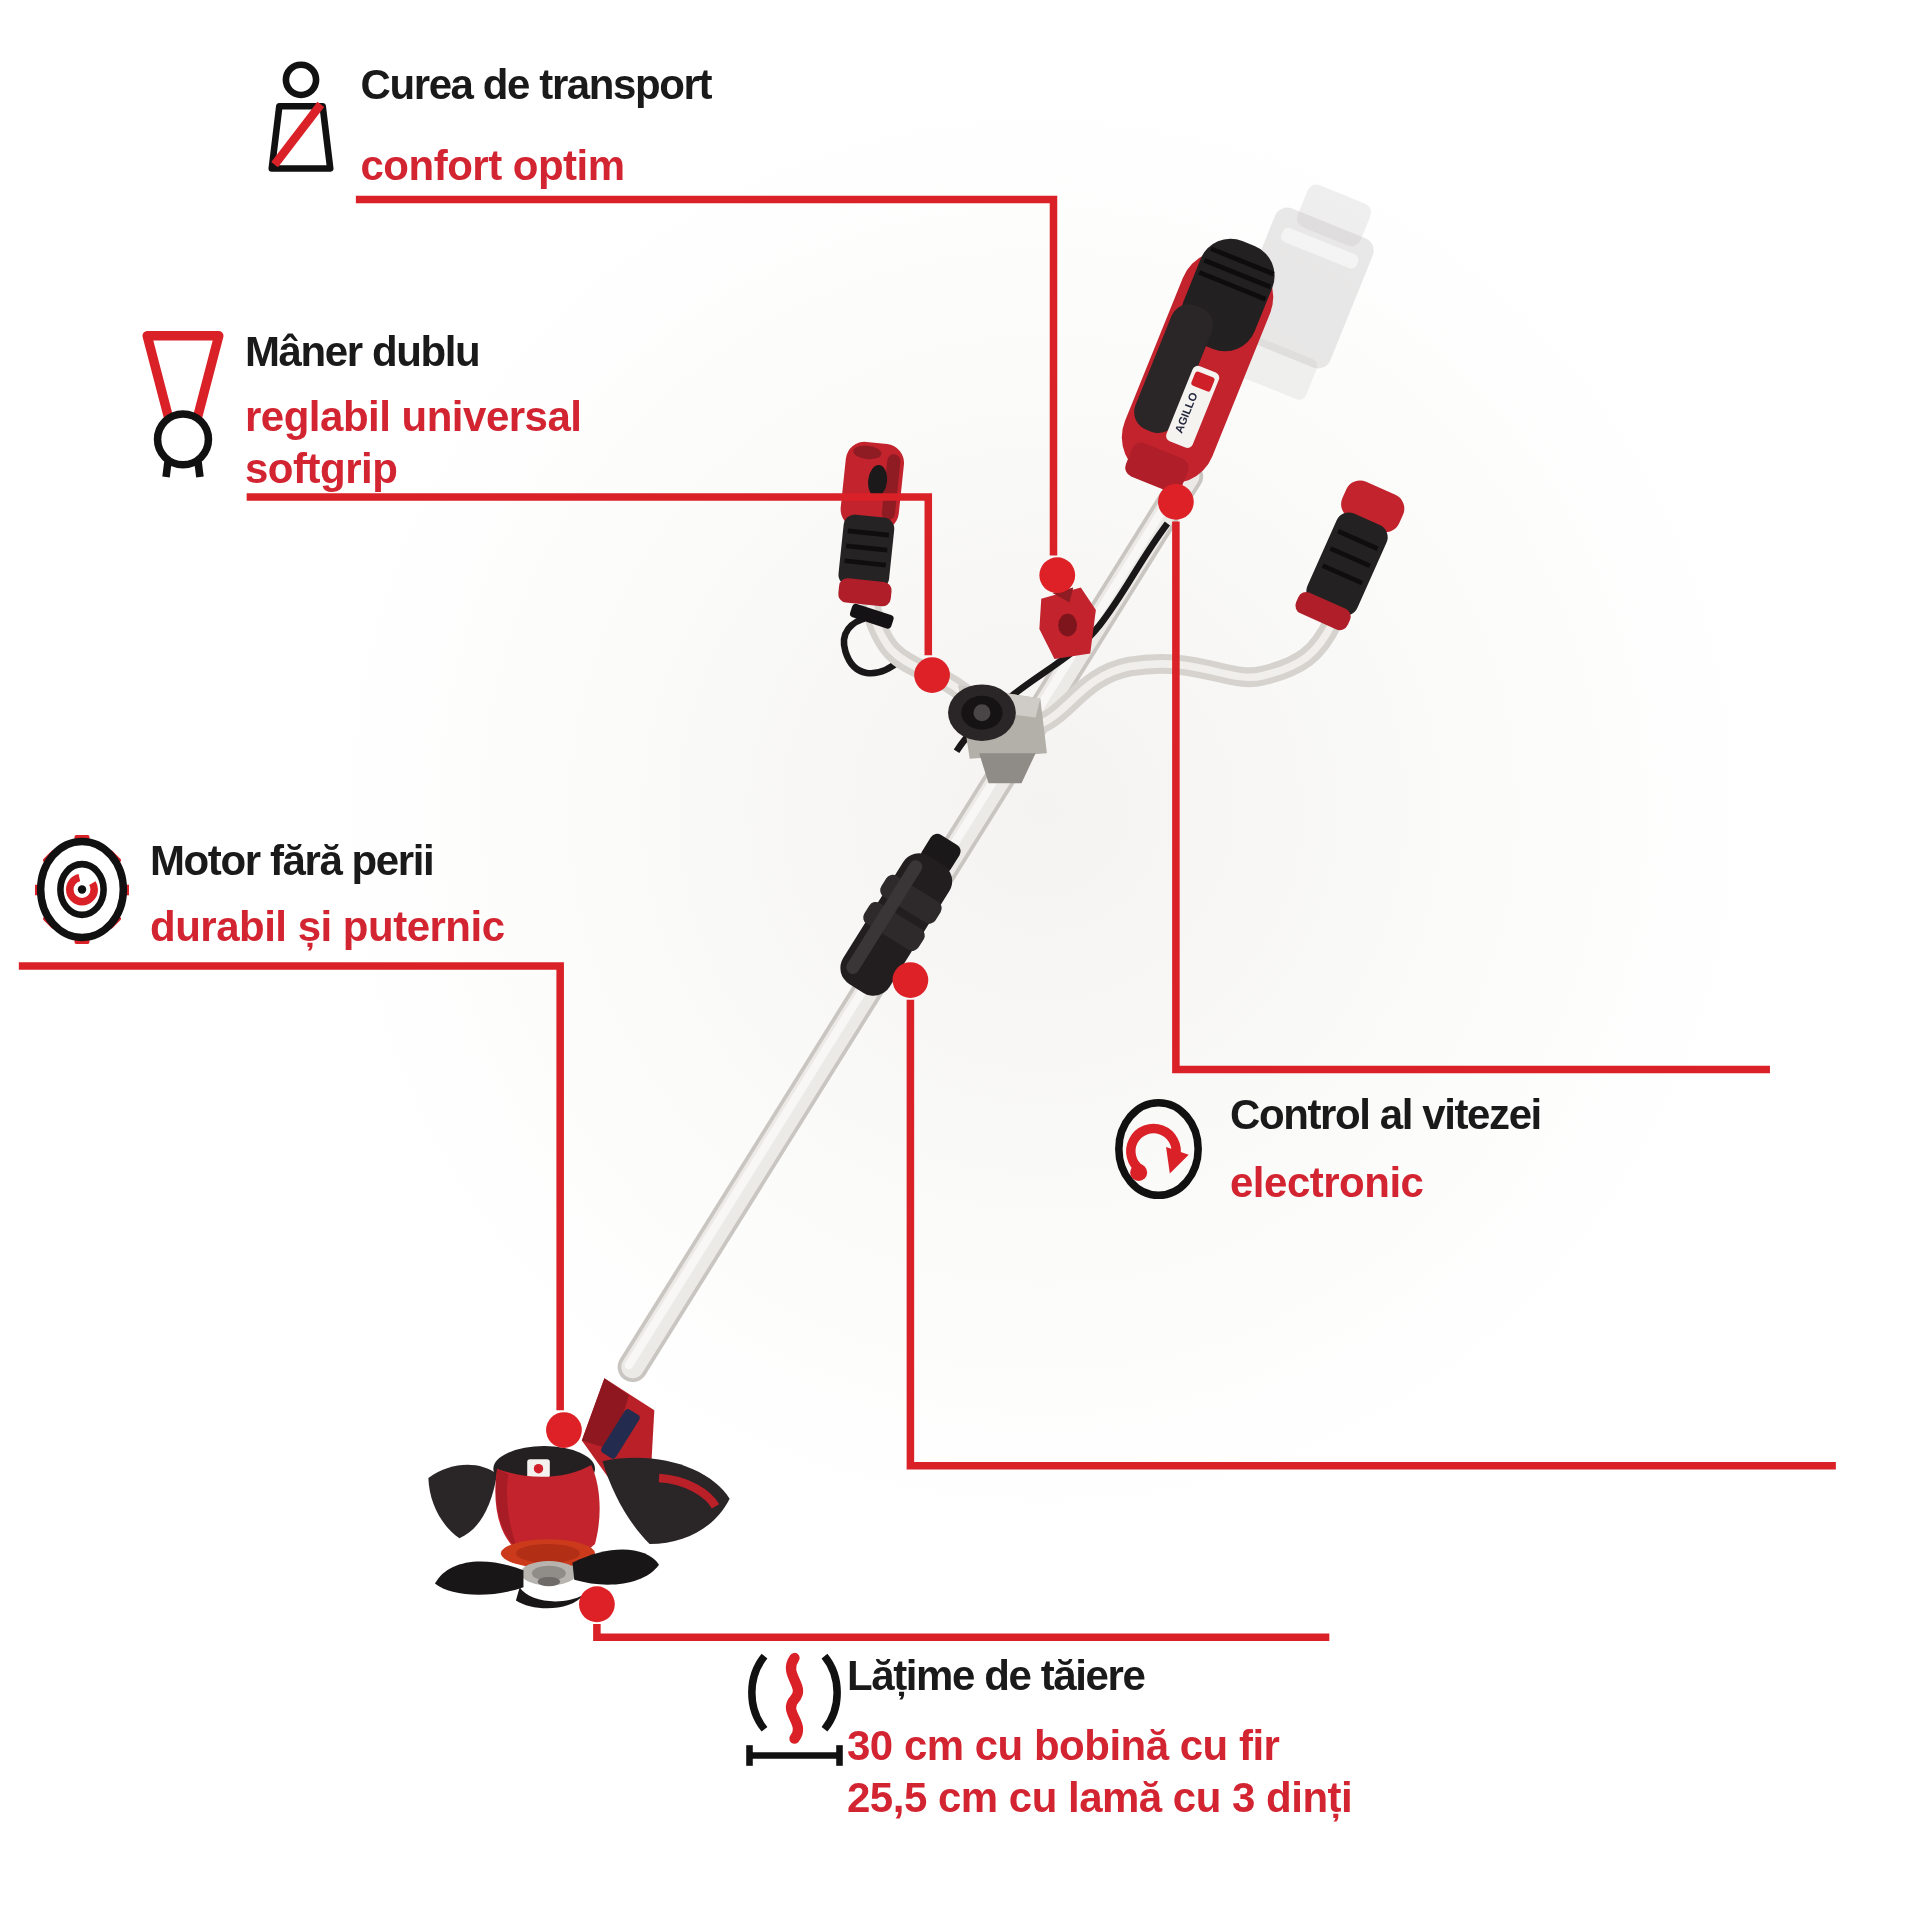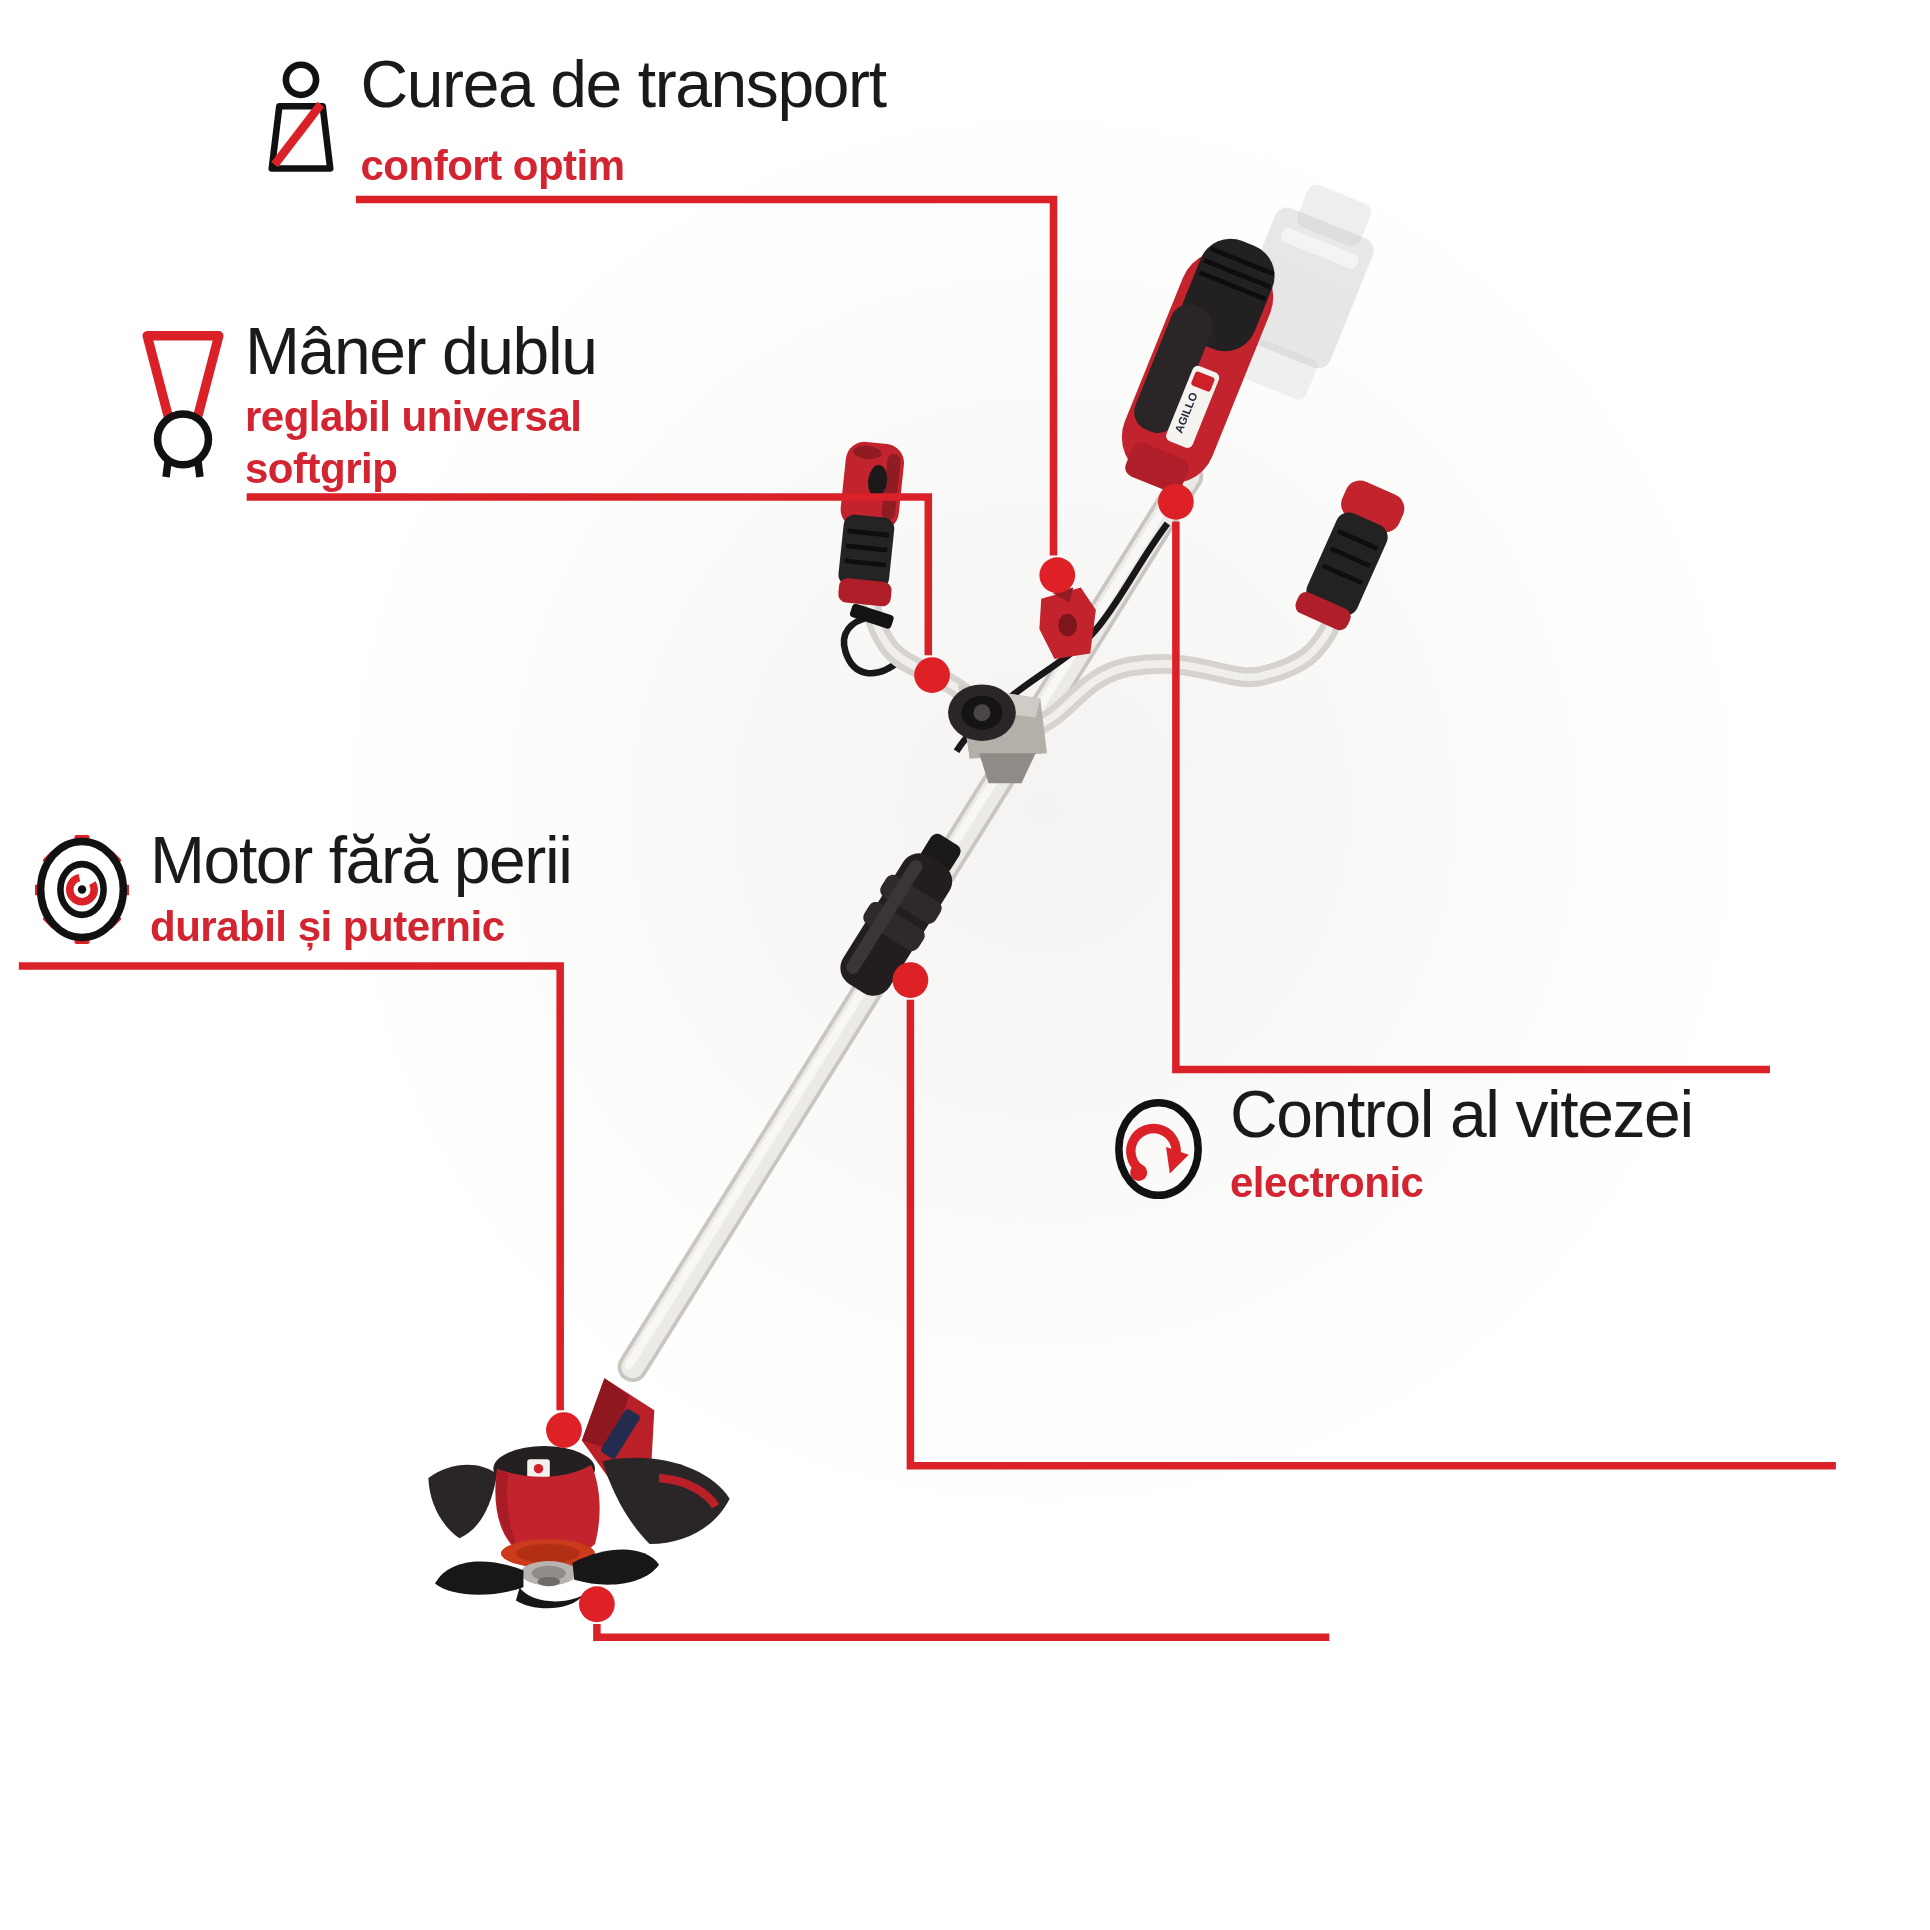--- a/index.html
+++ b/index.html
@@ -5,21 +5,21 @@
   html,body{margin:0;padding:0;background:#ffffff;}
   .canvas{
     position:relative;width:1930px;height:1930px;overflow:hidden;
     font-family:"Liberation Sans", sans-serif;
     background: radial-gradient(ellipse 923px 923px at 54% 42%, #f4f3f2 0%, #fbfbfa 48%, #ffffff 78%);
   }
   svg.layer{position:absolute;left:0;top:0;width:1930px;height:1930px;display:block;}
   .feature{position:absolute;display:flex;align-items:flex-start;}
   .ficon{flex:0 0 auto;}
   .ftext{display:flex;flex-direction:column;}
-  .ftitle{font-size:66px;font-weight:400;color:#1a1a1a;letter-spacing:-1.4px;line-height:63px;white-space:nowrap;}
+  .ftitle{font-size:42px;font-weight:700;color:#1a1a1a;letter-spacing:-1.4px;line-height:63px;white-space:nowrap;}
   .fsub{font-size:42px;font-weight:700;color:#d32431;line-height:52px;white-space:nowrap;letter-spacing:-0.5px;}
   
   .f-strap {left:266px;top:53px;}   .f-strap  .ficon{margin:7.5px 24.5px 0 0;}
   .f-handle{left:134px;top:320px;}  .f-handle .ficon{margin:7.5px 13px 0 0;}
   .f-motor {left:35px;top:829px;}   .f-motor  .ficon{margin:5.6px 21px 0 0;}
   .f-speed {left:1115px;top:1083px;}.f-speed  .ficon{margin:15px 28px 0 0;}
   .f-split {left:1073px;top:1277px;}.f-split  .ficon{margin:9.4px 17px 0 0;}
   .f-cut   {left:742px;top:1644px;} .f-cut    .ficon{margin:5.6px 0 0 0;}
   .sub-strap{margin-top:24px;}
   .sub-handle{margin-top:7.5px;}
@@ -224,15 +224,32 @@
         <circle cx="25" cy="79" r="9" fill="#da2128"></circle>
       </svg>
     </span>
     <div class="ftext">
       <div class="ftitle">Control al vitezei</div>
       <div class="fsub sub-speed">electronic</div>
     </div>
   </div>
 
 
+  <div class="feature f-cut">
+    <span class="ficon">
+      <svg width="105" height="121" viewBox="0 0 112 128">
+        <path d="M24,6 C6,28 6,62 24,84" fill="none" stroke="#111111" stroke-width="8"></path>
+        <path d="M88,6 C106,28 106,62 88,84" fill="none" stroke="#111111" stroke-width="8"></path>
+        <path d="M56,8 C43,26 69,38 56,52 C43,66 69,78 56,94" fill="none" stroke="#da2128" stroke-width="11" stroke-linecap="round"></path>
+        <line x1="8" y1="112" x2="104" y2="112" stroke="#111111" stroke-width="7"></line>
+        <line x1="8" y1="101" x2="8" y2="123" stroke="#111111" stroke-width="7"></line>
+        <line x1="104" y1="101" x2="104" y2="123" stroke="#111111" stroke-width="7"></line>
+      </svg>
+    </span>
+    <div class="ftext">
+      <div class="ftitle">Lățime de tăiere</div>
+      <div class="fsub sub-cut">30 cm cu bobină cu fir</div>
+      <div class="fsub">25,5 cm cu lamă cu 3 dinți</div>
+    </div>
+  </div>
 
 </div>
 
 
 </body></html>

